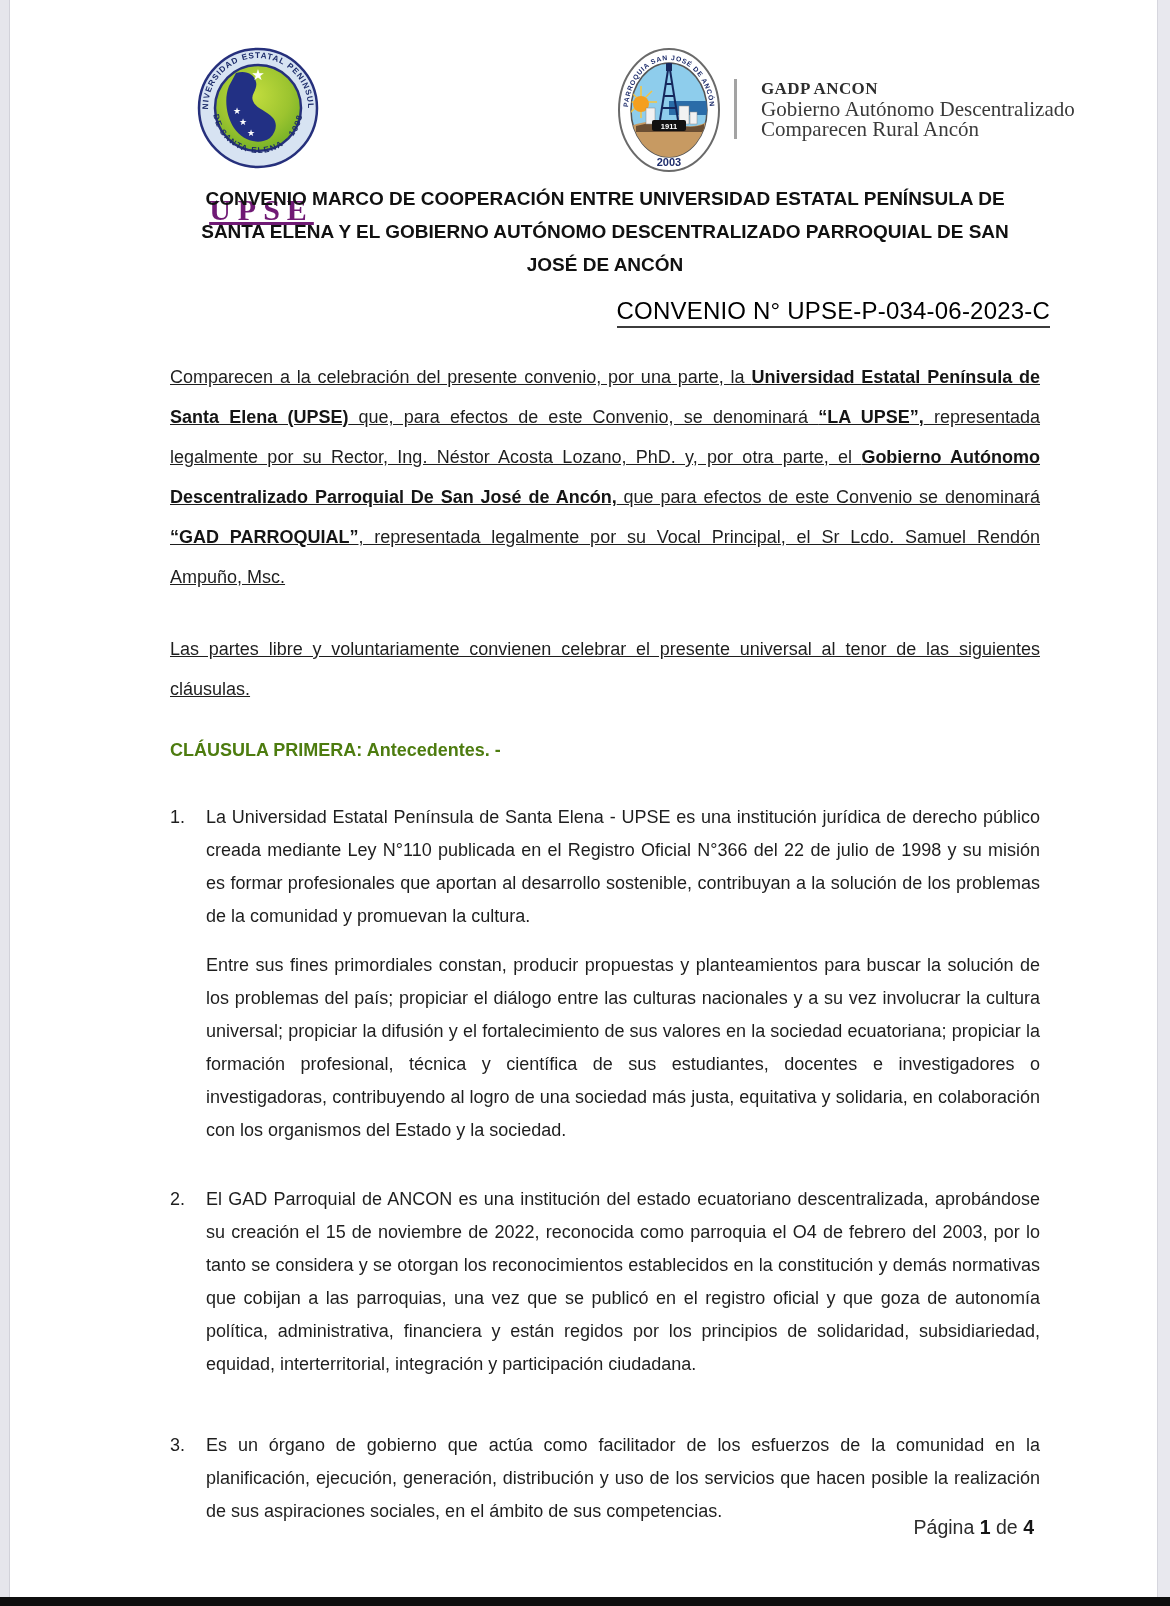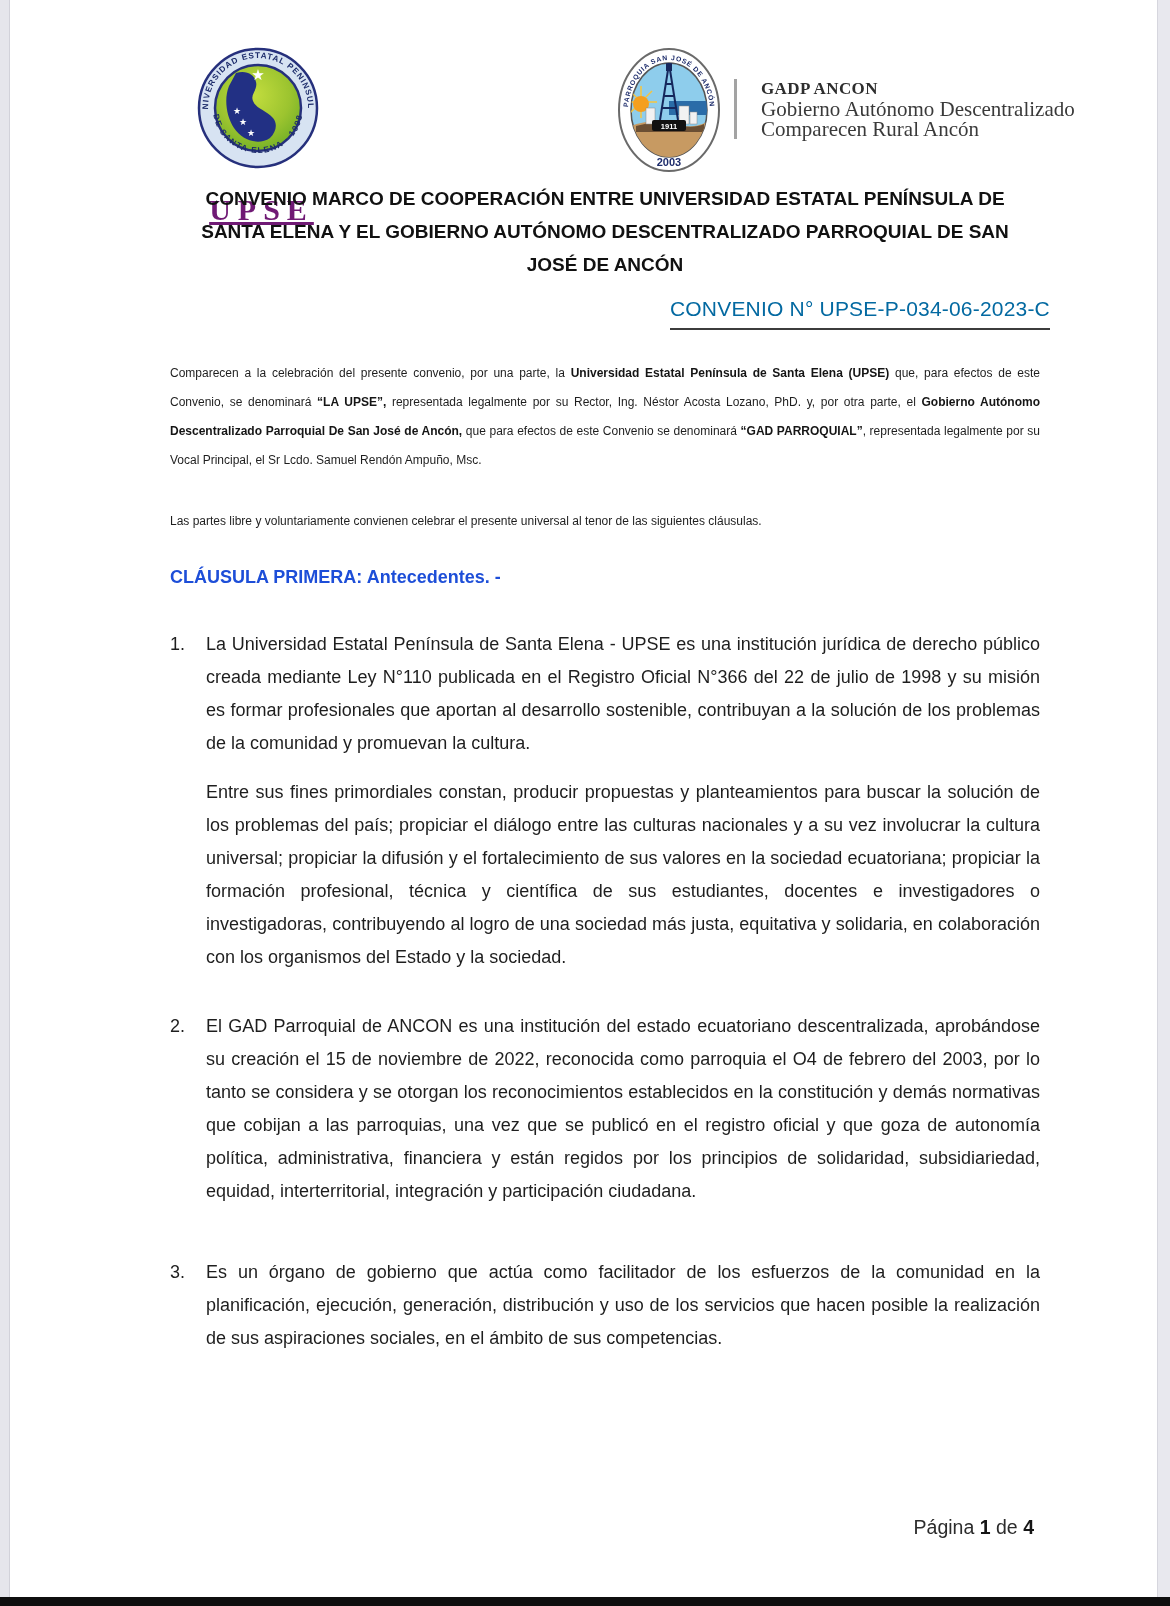--- a/index.html
+++ b/index.html
@@ -32,30 +32,30 @@
   .ancon-block { margin-left:292px; display:flex; align-items:flex-start; flex:none; }
   .ancon-text { margin-top:33px; margin-left:12px; border-left:3px solid #a3a3a3;
                 padding-left:24px; font-family:"Liberation Serif", serif; color:#3a3a3a; }
   .ancon-name { font-size:17px; font-weight:bold; color:#2e2e2e; letter-spacing:.4px; }
   .ancon-line { font-size:21px; line-height:20px; }
 
   
   .doc-title { margin-top:10px; text-align:center; font-weight:bold; color:#111;
                font-size:19px; line-height:33px; padding:0 10px; }
   .convenio-row { text-align:right; margin-top:16px; margin-right:-10px; }
-  .convenio-num { display:inline-block; font-size:21px; color:#0369a1;
-                  border-bottom:2px solid #3c3c3c; padding-bottom:7px; letter-spacing:.2px; }
+  .convenio-num { display:inline-block; font-size:24px; color:#000000;
+                  border-bottom:2px solid #3c3c3c; padding-bottom:1px; letter-spacing:.2px; }
 
   
-  p.body-p { font-size:12px; line-height:29px; text-align:justify; color:#1e1e1e; }
+  p.body-p { font-size:18px; line-height:40px; text-align:justify; color:#1e1e1e;text-decoration:underline; }
   .p-intro { margin-top:29px; }
   .p-partes { margin-top:32px; }
   b { font-weight:bold; color:#151515; }
 
-  h2.clause-h { margin-top:31px; font-size:18px; font-weight:bold; color:#1d4ed8; }
+  h2.clause-h { margin-top:31px; font-size:18px; font-weight:bold; color:#4d7c0f; }
 
   .item { display:flex; font-size:18px; line-height:33px; }
   .item .num  { flex:none; width:36px; }
   .item .itxt { flex:1; text-align:justify; }
   .item.first { margin-top:40px; }
   .item.cont  { margin-top:16px; }
   .item.cont .num { visibility:hidden; }
   .item.second{ margin-top:36px; }
   .item.third { margin-top:48px; }
 

